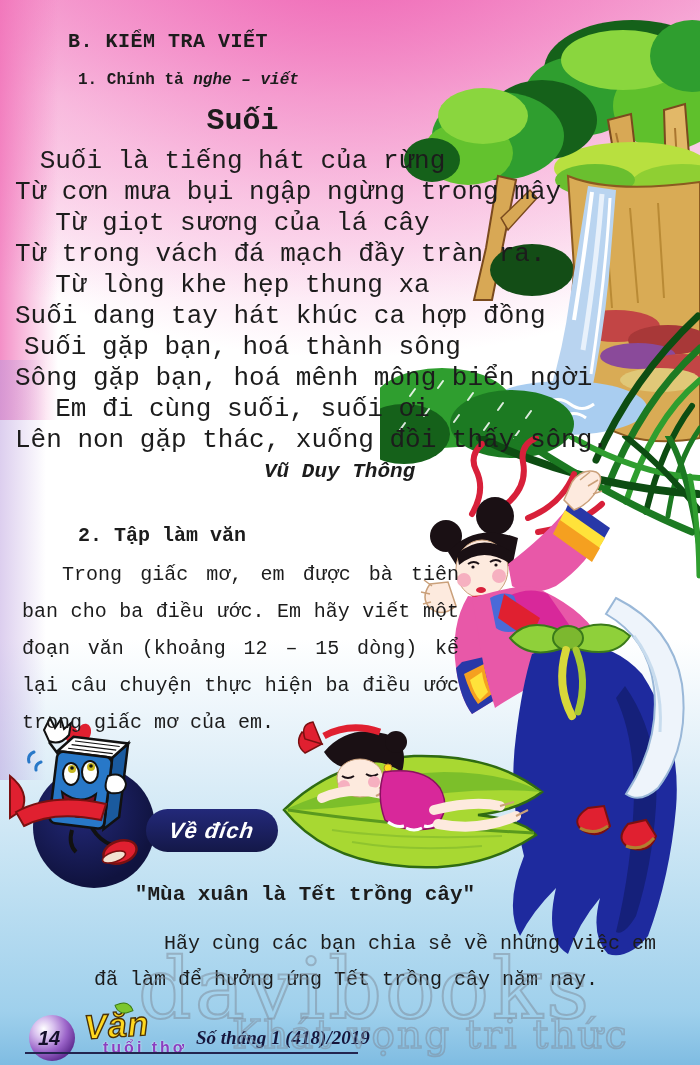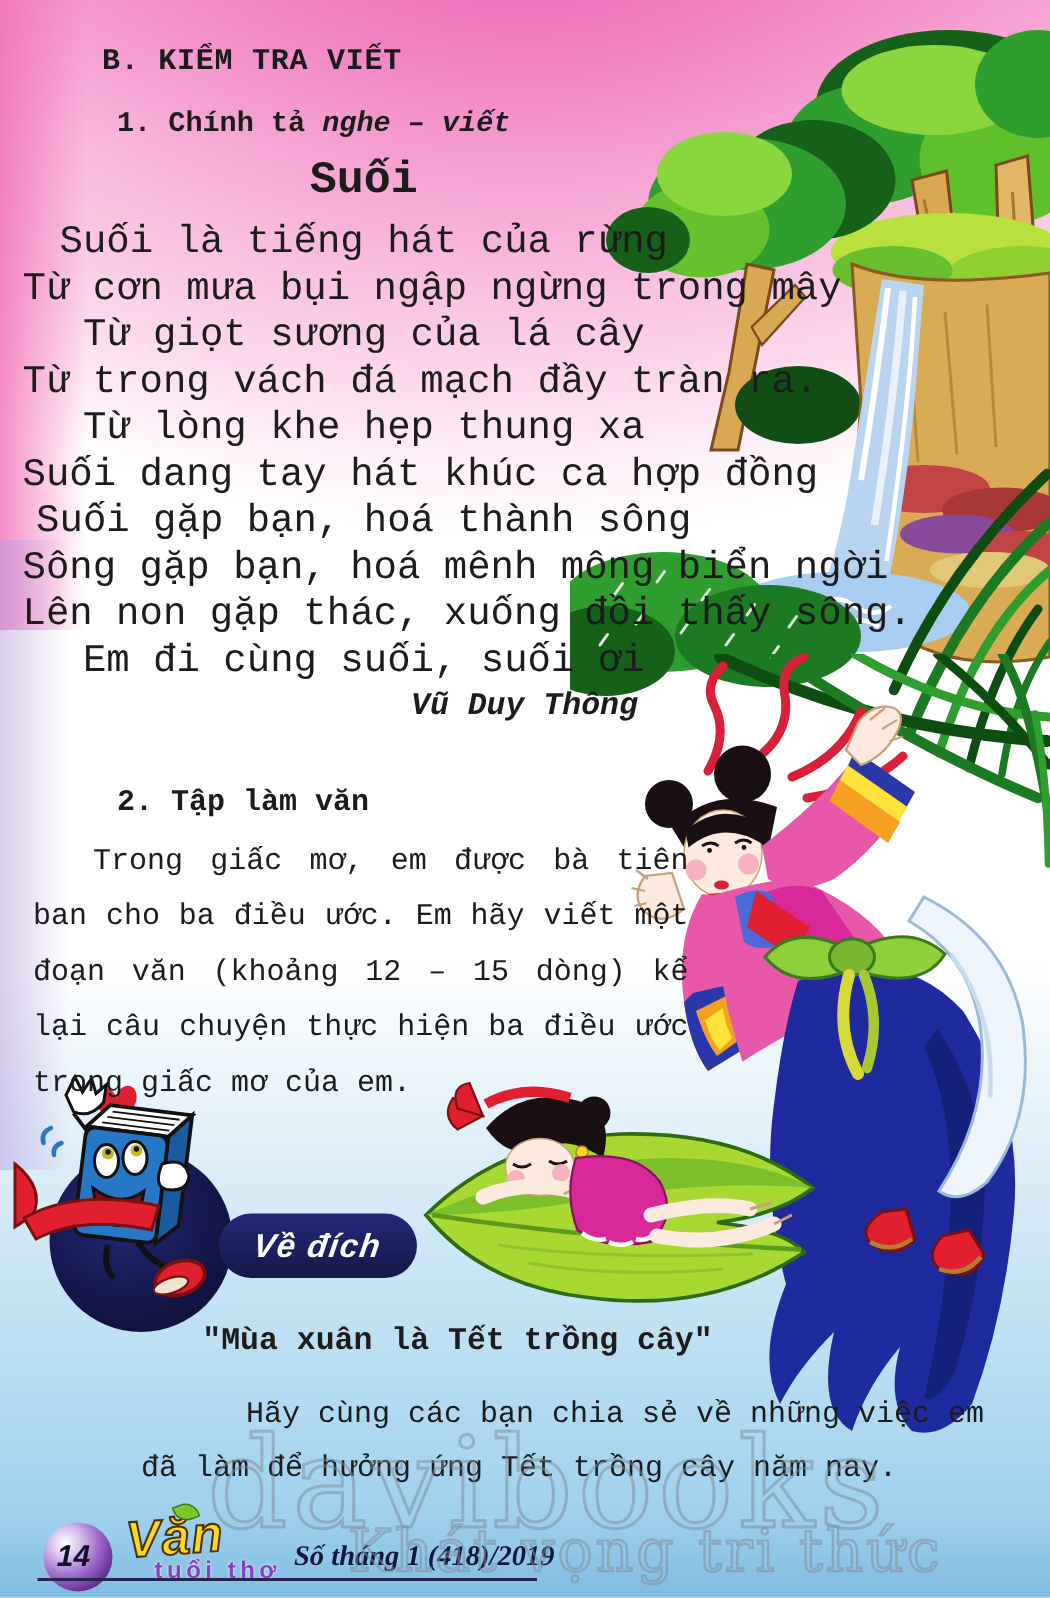--- a/index.html
+++ b/index.html
@@ -13,26 +13,26 @@
       radial-gradient(120% 55% at 50% -6%, rgba(238,92,176,.9) 0%, rgba(246,160,210,.55) 45%, rgba(255,255,255,0) 72%),
       linear-gradient(180deg,#f6abd6 0%,#fbd9ec 9%,#ffffff 28%,#ffffff 60%,#e4f1f9 70%,#c3e2f3 82%,#9fd0ec 95%,#7fbce2 100%);
   }
   .edge-left-top{position:absolute;left:0;top:0;width:58px;height:420px;
     background:linear-gradient(90deg,rgba(240,105,180,.75),rgba(240,105,180,0));z-index:1;}
   .edge-left-mid{position:absolute;left:0;top:360px;width:46px;height:420px;
     background:linear-gradient(90deg,rgba(186,158,222,.5),rgba(186,158,222,0));z-index:1;}
   .abs{position:absolute;}
   .txt{z-index:4;font-family:Liberation Mono, monospace;}
   .sec-b{top:30px;left:68px;font-weight:bold;font-size:20px;letter-spacing:.5px;}
-  .task1{top:71px;left:78px;font-weight:bold;font-size:19px;}
+  .task1{top:71px;left:78px;font-weight:bold;font-size:16px;}
   .task1 .mode{font-style:italic;}
   .poem{top:104px;left:15px;width:455px;text-align:center;}
   .poem-title{font-size:30px;font-weight:bold;margin-bottom:8px;}
   .poem-line{font-size:26px;line-height:31px;white-space:nowrap;}
-  .author{top:460px;left:274px;font-weight:bold;font-style:italic;font-size:21px;}
+  .author{top:460px;left:264px;font-weight:bold;font-style:italic;font-size:21px;}
   .task2-h{top:524px;left:78px;font-weight:bold;font-size:20px;}
   .task2-p{top:556px;left:22px;width:437px;font-size:20px;line-height:37px;
     text-align:justify;text-indent:40px;}
   .badge-circle{left:33px;top:766px;width:122px;height:122px;border-radius:50%;
     background:radial-gradient(circle at 40% 35%,#23297a 0%,#10133f 70%);z-index:2;}
   .badge-pill{left:146px;top:809px;width:132px;height:43px;border-radius:22px;
     background:linear-gradient(180deg,#23297a,#141848);z-index:2;
     display:flex;align-items:center;justify-content:center;}
   .badge-label{color:#fff;font-style:italic;font-weight:bold;font-size:22px;
     transform:skewX(-8deg);letter-spacing:1px;}
@@ -302,22 +302,22 @@
   <div class="abs txt poem">
     <div class="poem-title">Suối</div>
     <div class="poem-line">Suối là tiếng hát của rừng</div>
     <div class="poem-line">Từ cơn mưa bụi ngập ngừng trong mây</div>
     <div class="poem-line">Từ giọt sương của lá cây</div>
     <div class="poem-line">Từ trong vách đá mạch đầy tràn ra.</div>
     <div class="poem-line">Từ lòng khe hẹp thung xa</div>
     <div class="poem-line">Suối dang tay hát khúc ca hợp đồng</div>
     <div class="poem-line">Suối gặp bạn, hoá thành sông</div>
     <div class="poem-line">Sông gặp bạn, hoá mênh mông biển ngời</div>
+    <div class="poem-line">Em đi cùng suối, suối ơi</div>
     <div class="poem-line">Lên non gặp thác, xuống đồi thấy sông.</div>
-    <div class="poem-line">Em đi cùng suối, suối ơi</div>
   </div>
 
   <div class="abs txt author">Vũ Duy Thông</div>
 
   <div class="abs txt task2-h">2. Tập làm văn</div>
   <div class="abs txt task2-p">Trong giấc mơ, em được bà tiên ban cho ba điều ước. Em hãy viết một đoạn văn (khoảng 12 – 15 dòng) kể lại câu chuyện thực hiện ba điều ước trong giấc mơ của em.</div>
 
   <div class="abs txt quote">"Mùa xuân là Tết trồng cây"</div>
   <div class="abs txt closing-p">Hãy cùng các bạn chia sẻ về những việc em đã làm để hưởng ứng Tết trồng cây năm nay.</div>
 

